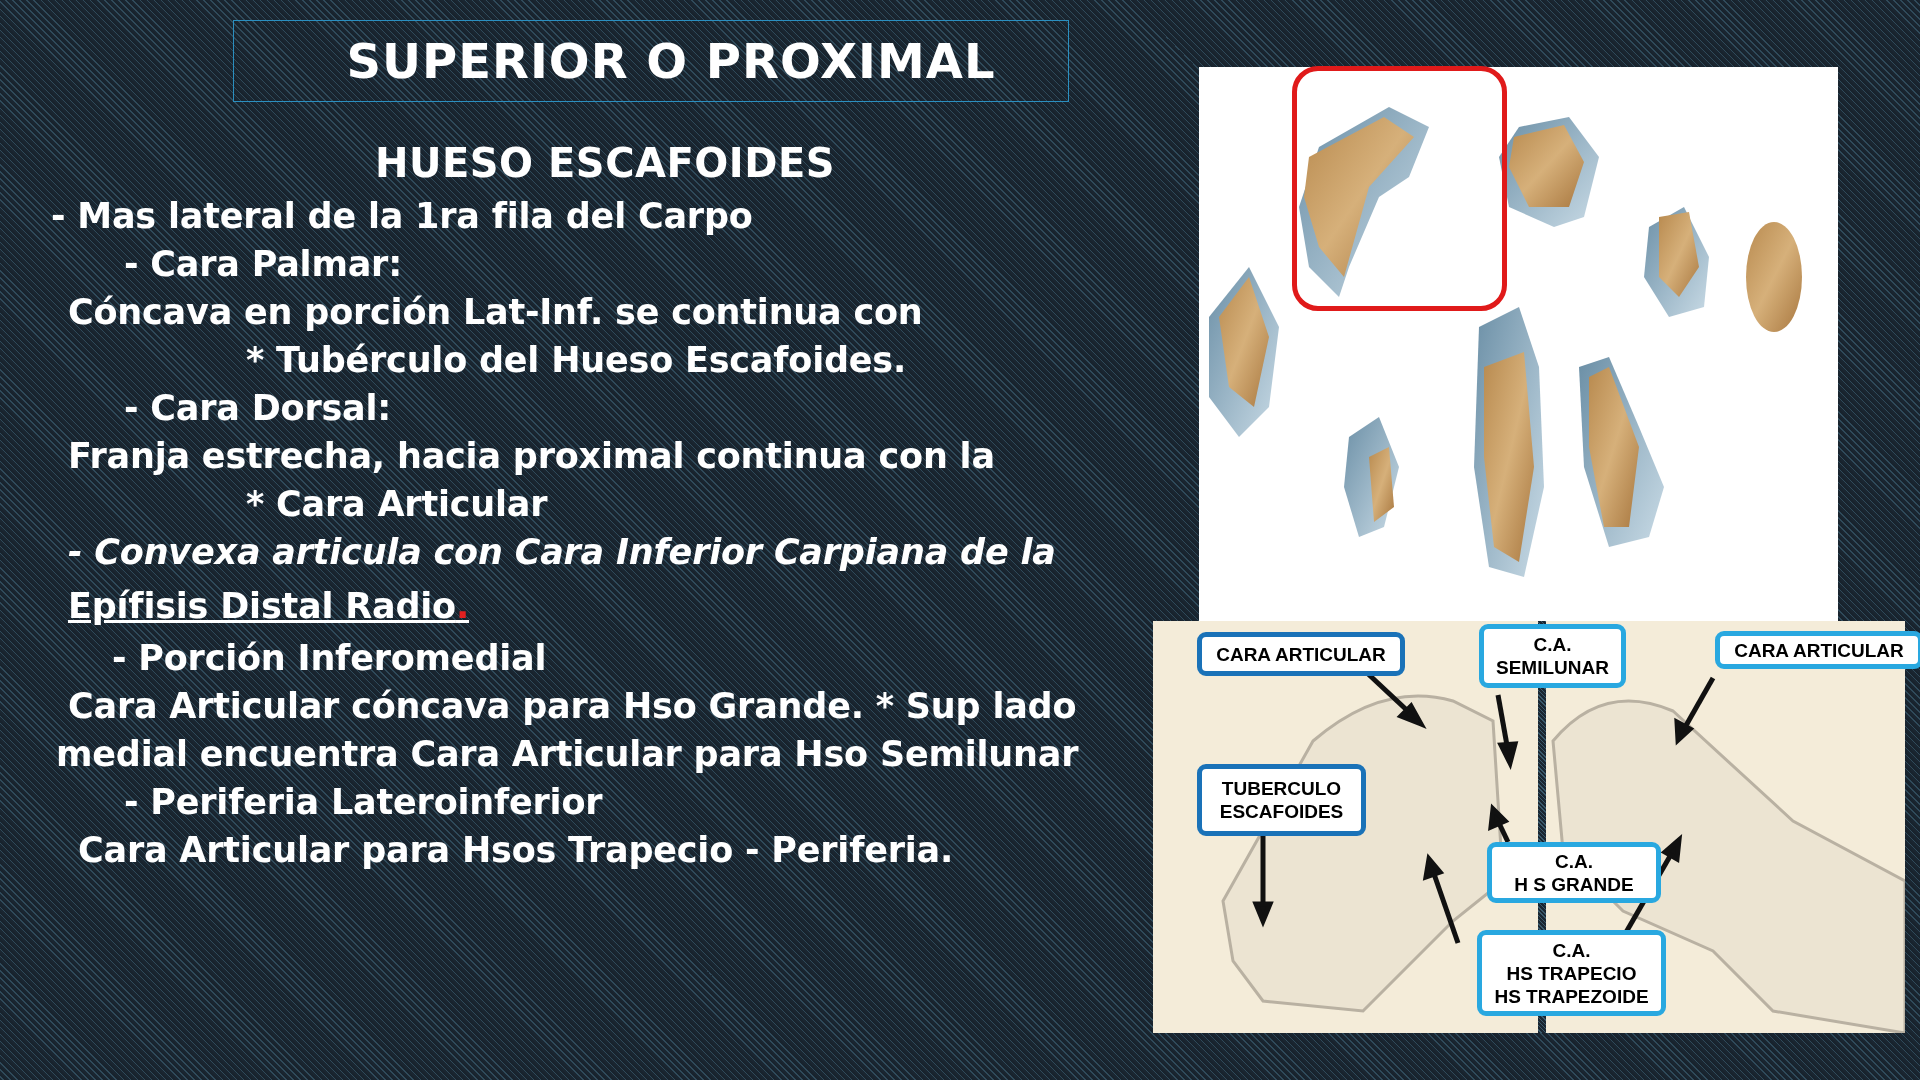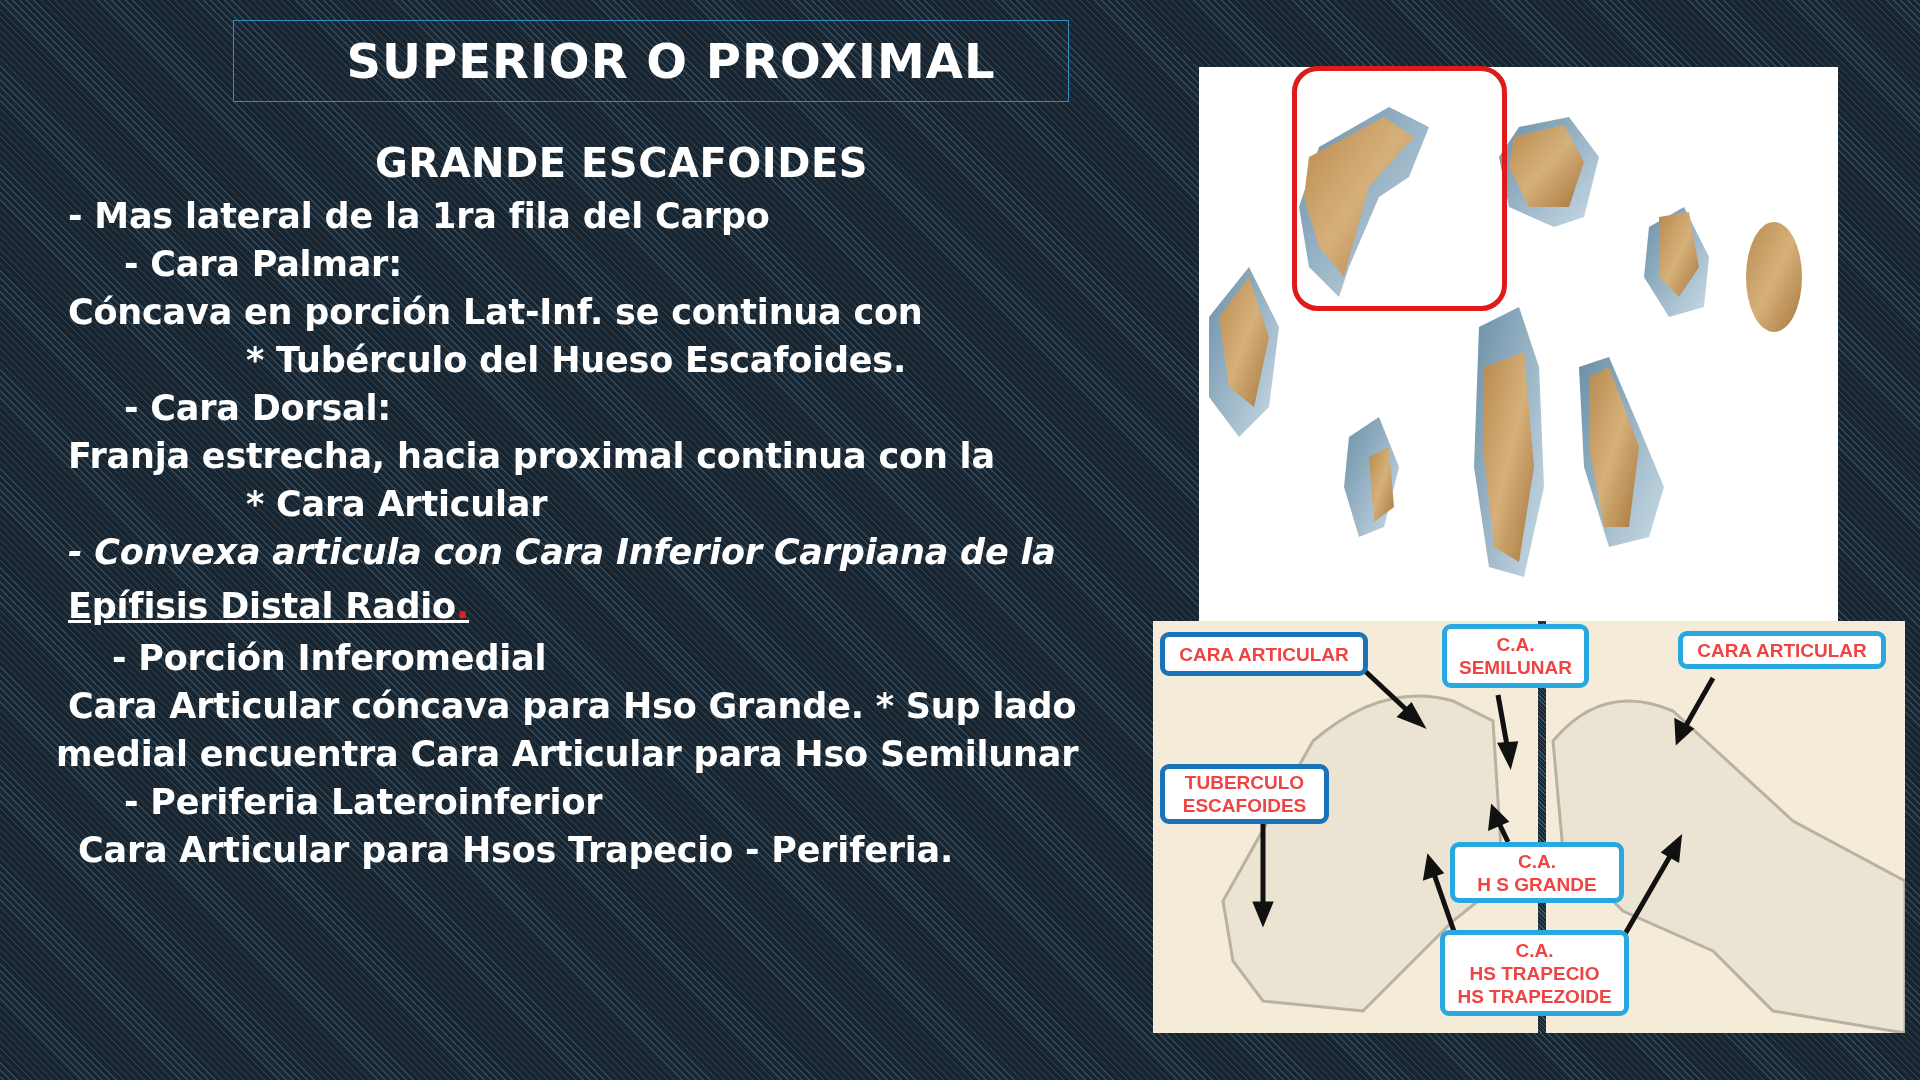--- a/index.html
+++ b/index.html
@@ -27,42 +27,43 @@
     background:#ffffff; overflow:hidden;
   }
   .img-bottom {
     position:absolute; left:1153px; top:621px; width:752px; height:412px;
     background:#f4ecd9; overflow:hidden;
   }
   .divider { position:absolute; left:385px; top:0; width:8px; height:412px;
     background-image: repeating-linear-gradient(45deg, #1a2631 0px, #1a2631 2px, #3a5a6c 2px, #3a5a6c 3px);
   }
   .label-box {
-    position:absolute; background:#ffffff; color:#ef4444; box-sizing:border-box;
+    position:absolute; background:#ffffff; color:#000000; box-sizing:border-box;
     border-radius:9px; font-weight:bold; text-align:center; font-size:19px; line-height:23px;
     display:flex; flex-direction:column; align-items:center; justify-content:center;
     font-family:"Liberation Sans", sans-serif;
+    margin-left:37px;
   }
   .lb-dark { border:5px solid #1a72b8; }
   .lb-light { border:5px solid #29a8e0; }
   .lb-red {
     position:absolute; left:1292px; top:66px; width:215px; height:245px;
     border:5px solid #e01a1a; border-radius:26px; box-sizing:border-box;
   }
 </style>
 </head>
 <body>
 
 <div class="title-box">
   <span>SUPERIOR O PROXIMAL</span>
 </div>
 
-<div class="subtitle">GRANDE ESCAFOIDES</div>
+<div class="subtitle">HUESO ESCAFOIDES</div>
 
-<div class="line" style="left:68px; top:196px;">- Mas lateral de la 1ra fila del Carpo</div>
+<div class="line" style="left:51px; top:196px;">- Mas lateral de la 1ra fila del Carpo</div>
 <div class="line" style="left:124px; top:244px;">- Cara Palmar:</div>
 <div class="line" style="left:68px; top:292px;">Cóncava en porción Lat-Inf. se continua con</div>
 <div class="line" style="left:246px; top:340px;">* Tubérculo del Hueso Escafoides.</div>
 <div class="line" style="left:124px; top:388px;">- Cara Dorsal:</div>
 <div class="line" style="left:68px; top:436px;">Franja estrecha, hacia proximal continua con la</div>
 <div class="line" style="left:246px; top:484px;">* Cara Articular</div>
 <div class="line" style="left:68px; top:532px;font-style:italic;">- Convexa articula con Cara Inferior Carpiana de la</div>
 <div class="line" style="left:68px; top:586px;text-decoration:underline;"><span>Epífisis Distal Radio</span><span class="red-dot">.</span></div>
 <div class="line" style="left:112px; top:638px;">- Porción Inferomedial</div>
 <div class="line" style="left:68px; top:686px;">Cara Articular cóncava para Hso Grande. * Sup lado</div>
@@ -137,21 +138,21 @@
 <div class="label-box lb-dark" style="left:1160px; top:632px; width:208px; height:44px;">
   <span>CARA ARTICULAR</span>
 </div>
 <div class="label-box lb-light" style="left:1442px; top:624px; width:147px; height:64px;">
   <span>C.A.</span>
   <span>SEMILUNAR</span>
 </div>
 <div class="label-box lb-light" style="left:1678px; top:631px; width:208px; height:38px;">
   <span>CARA ARTICULAR</span>
 </div>
-<div class="label-box lb-dark" style="left:1160px; top:764px; width:169px; height:60px;">
+<div class="label-box lb-dark" style="left:1160px; top:764px; width:169px; height:72px;">
   <span>TUBERCULO</span>
   <span>ESCAFOIDES</span>
 </div>
 <div class="label-box lb-light" style="left:1450px; top:842px; width:174px; height:61px;">
   <span>C.A.</span>
   <span>H S GRANDE</span>
 </div>
 <div class="label-box lb-light" style="left:1440px; top:930px; width:189px; height:86px;">
   <span>C.A.</span>
   <span>HS TRAPECIO</span>

